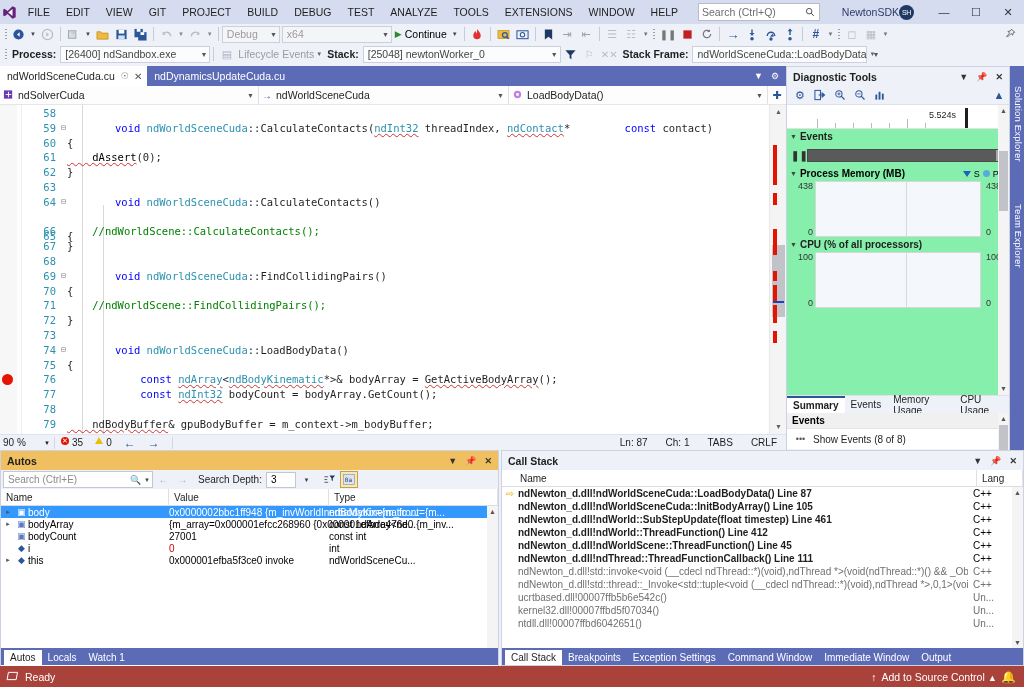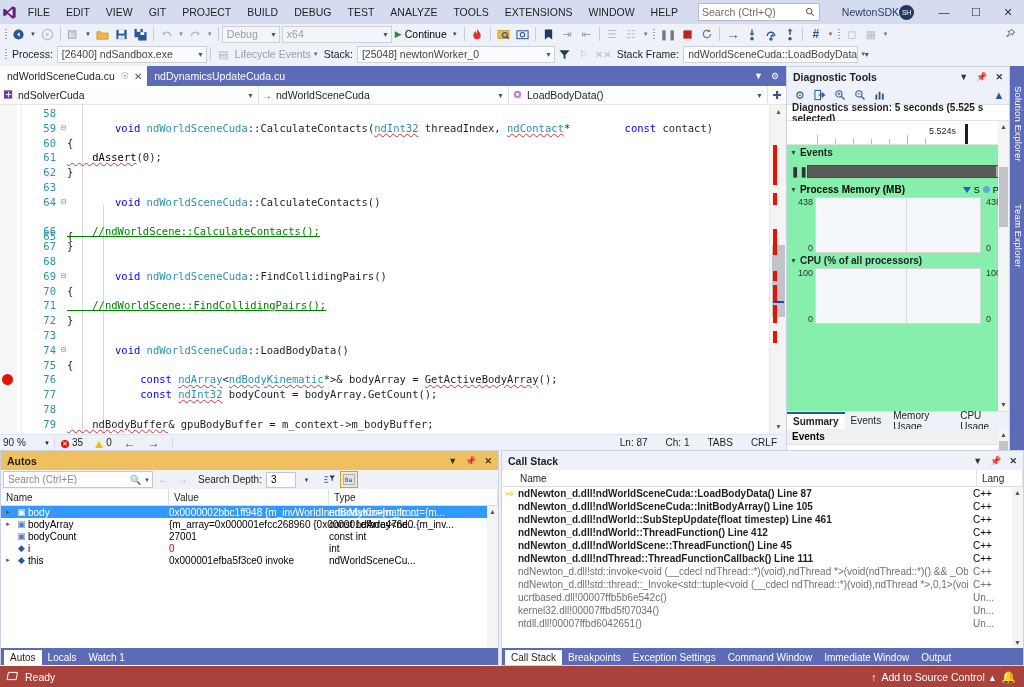--- a/index.html
+++ b/index.html
@@ -61,21 +61,21 @@
     font-size: 11px;
   }
   .tsep { width: 1px; height: 14px; background: #c6cada; margin: 0 3px; }
   .tcombo {
     height: 17px; border: 1px solid #ccd0da; background: #fbfcfe;
     font-size: 10.5px; color: #444; display: flex; align-items: center;
     padding: 0 2px 0 4px; position: relative;
   }
   .tcombo.dis { color: #9b9b9b; background:#f4f5f8; }
   .tcombo .arw { margin-left: auto; padding-left:6px; font-size: 7px; color: #555; }
-  .tlabel { font-size: 10.5px; color: #1e1e1e; padding: 0 4px 0 3px; font-weight: normal; }
+  .tlabel { font-size: 10.5px; color: #1e1e1e; padding: 0 4px 0 3px; font-weight: bold; }
   .tgreen { color: #2d8a2d; font-size: 9px; margin-right: 3px; }
   .continue-btn { display: flex; align-items: center; height: 18px; padding: 0 3px; cursor: default; }
 
   
   .editor-wrap {
     position: absolute; top: 66px; left: 0; width: 786px; height: 384px;
     background: #eab308;
   }
   .tabstrip {
     height: 20px; background: #eef1f8; display: flex; align-items: flex-end; position: relative;
@@ -117,21 +117,21 @@
     font-size: 10.5px; line-height: 14.8px; padding-top: 1px; overflow: hidden;
   }
   .ln { position: absolute; left: 0; right: 16px; height: 14.8px; white-space: pre; }
   .lnum {
     position: absolute; left: 0; width: 34px; text-align: right;
     color: #2b91af; font-family: "DejaVu Sans Mono", monospace; font-size: 10.5px;
   }
   .ltext { position: absolute; left: 45px; }
   .kw   { color: #0000ff; margin-left: 48px; }
   .cls  { color: #2b91af; }
-  .cmt  { color: #008000; text-decoration: underline; }
+  .cmt  { color: #008000; }
   .pln  { color: #1f1f1f; }
   .sq   { text-decoration: underline; text-decoration-style: wavy;
           text-decoration-color: #cc3333; text-decoration-thickness: 0.5px; }
   .fold { position: absolute; left: 37px; width: 9px; height: 14.8px;
           color: #808080; font-size: 8px; text-align: center; }
   .guide { position: absolute; width: 1px; background: #d8d8d8; }
   .bp { position: absolute; left: 2px; width: 11px; height: 11px; border-radius: 50%;
         background: #e51400; }
 
   .vscroll {
@@ -145,21 +145,21 @@
                     font-size:7px; color:#606060; line-height:14px; }
 
   .editor-status {
     position: absolute; bottom: 0; left: 0; width: 786px; height: 16px;
     background: #eef1f8; border-top: 1px solid #dfe3ef; display: flex;
     align-items: center; font-size: 10px; color: #1e1e1e;
   }
   .zoomcell { width: 54px; display: flex; align-items: center; padding-left: 3px; }
   .zoomcell .dd { margin-left: auto; padding-right: 4px; font-size: 6px; }
   .es-sep { width: 1px; height: 12px; background: #d3d7e4; }
-  .es-item { display: flex; align-items: flex-end; padding: 0 6px; gap: 3px; }
+  .es-item { display: flex; align-items: flex-start; padding: 0 6px; gap: 3px; }
   .errdot { width: 8px; height: 8px; border-radius: 50%; background: #e51400; color:#fff;
             font-size:7px; display:flex; align-items:center; justify-content:center; }
   .warntri { width: 0; height: 0; border-left: 4px solid transparent;
              border-right: 4px solid transparent; border-bottom: 7px solid #e5c100; }
   .es-right { margin-left: auto; display: flex; align-items: center; }
   .es-right span { padding: 0 9px; }
 
   
   .diag {
     position: absolute; top: 66px; left: 786px; width: 224px; height: 384px;
@@ -696,21 +696,20 @@
       </div>
       <div class="dbtn">
         <svg width="12" height="12" viewBox="0 0 13 13">
             <rect x="1.5" y="6" width="2" height="5.5" fill="#2b579a"></rect>
             <rect x="5" y="3" width="2" height="8.5" fill="#2b579a"></rect>
             <rect x="8.5" y="5" width="2" height="6.5" fill="#2b579a"></rect>
           </svg>
       </div>
       <div class="dbtn" style="margin-left:auto;">▲</div>
     </div>
-    <div class="diag-session">Diagnostics session: 5 seconds (5.525 s selected)</div>
 
     <div class="diag-body">
       <div class="timeline">
         <div class="tick" style="left:30px;height:9px;"></div>
         <div class="tick" style="left:48px;"></div>
         <div class="tick" style="left:66px;"></div>
         <div class="tick" style="left:84px;"></div>
         <div class="tick" style="left:102px;"></div>
         <div class="tick" style="left:120px;height:9px;"></div>
         <div class="tick" style="left:138px;"></div>

